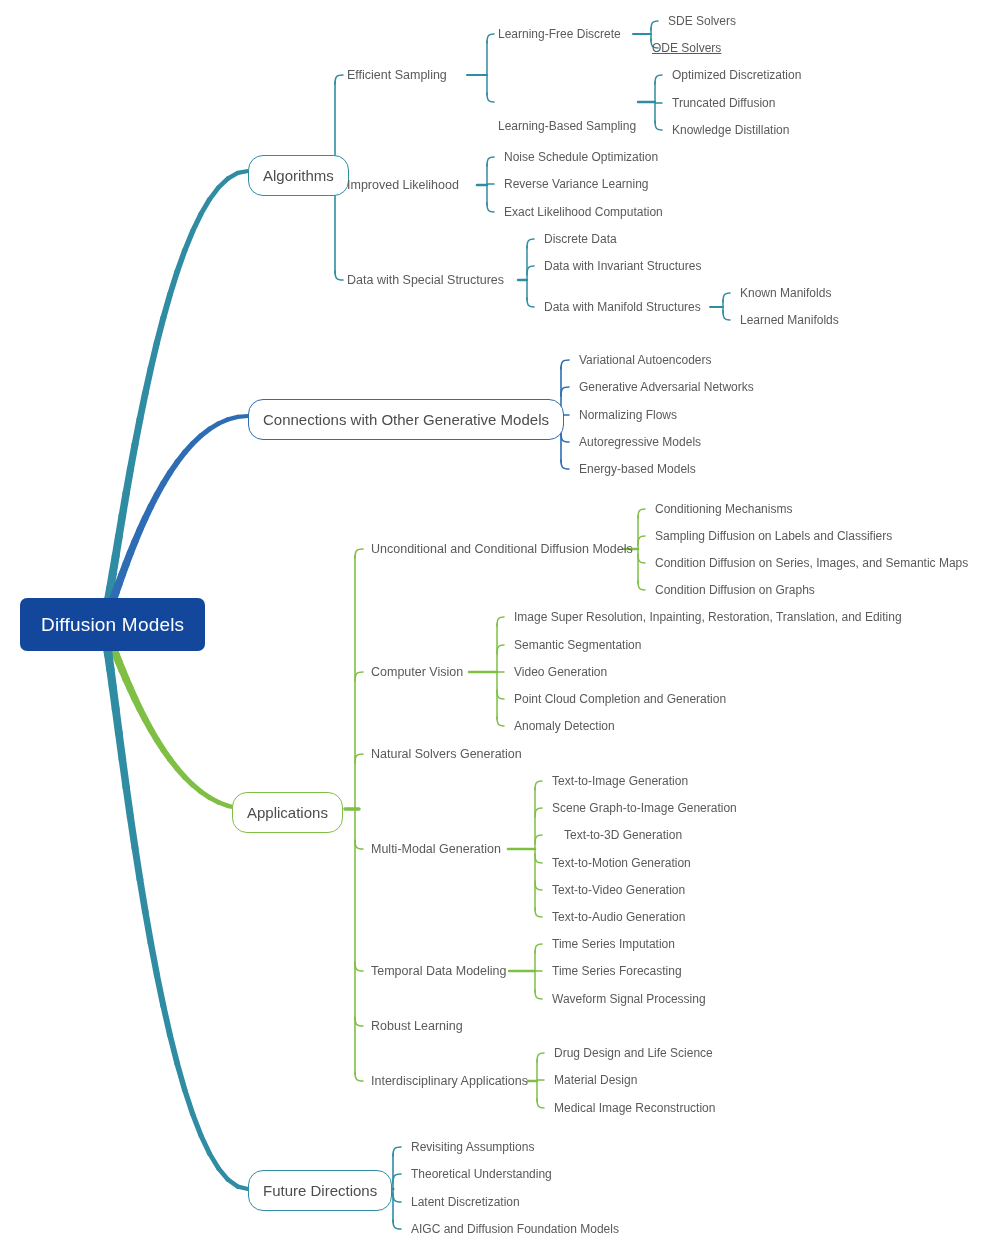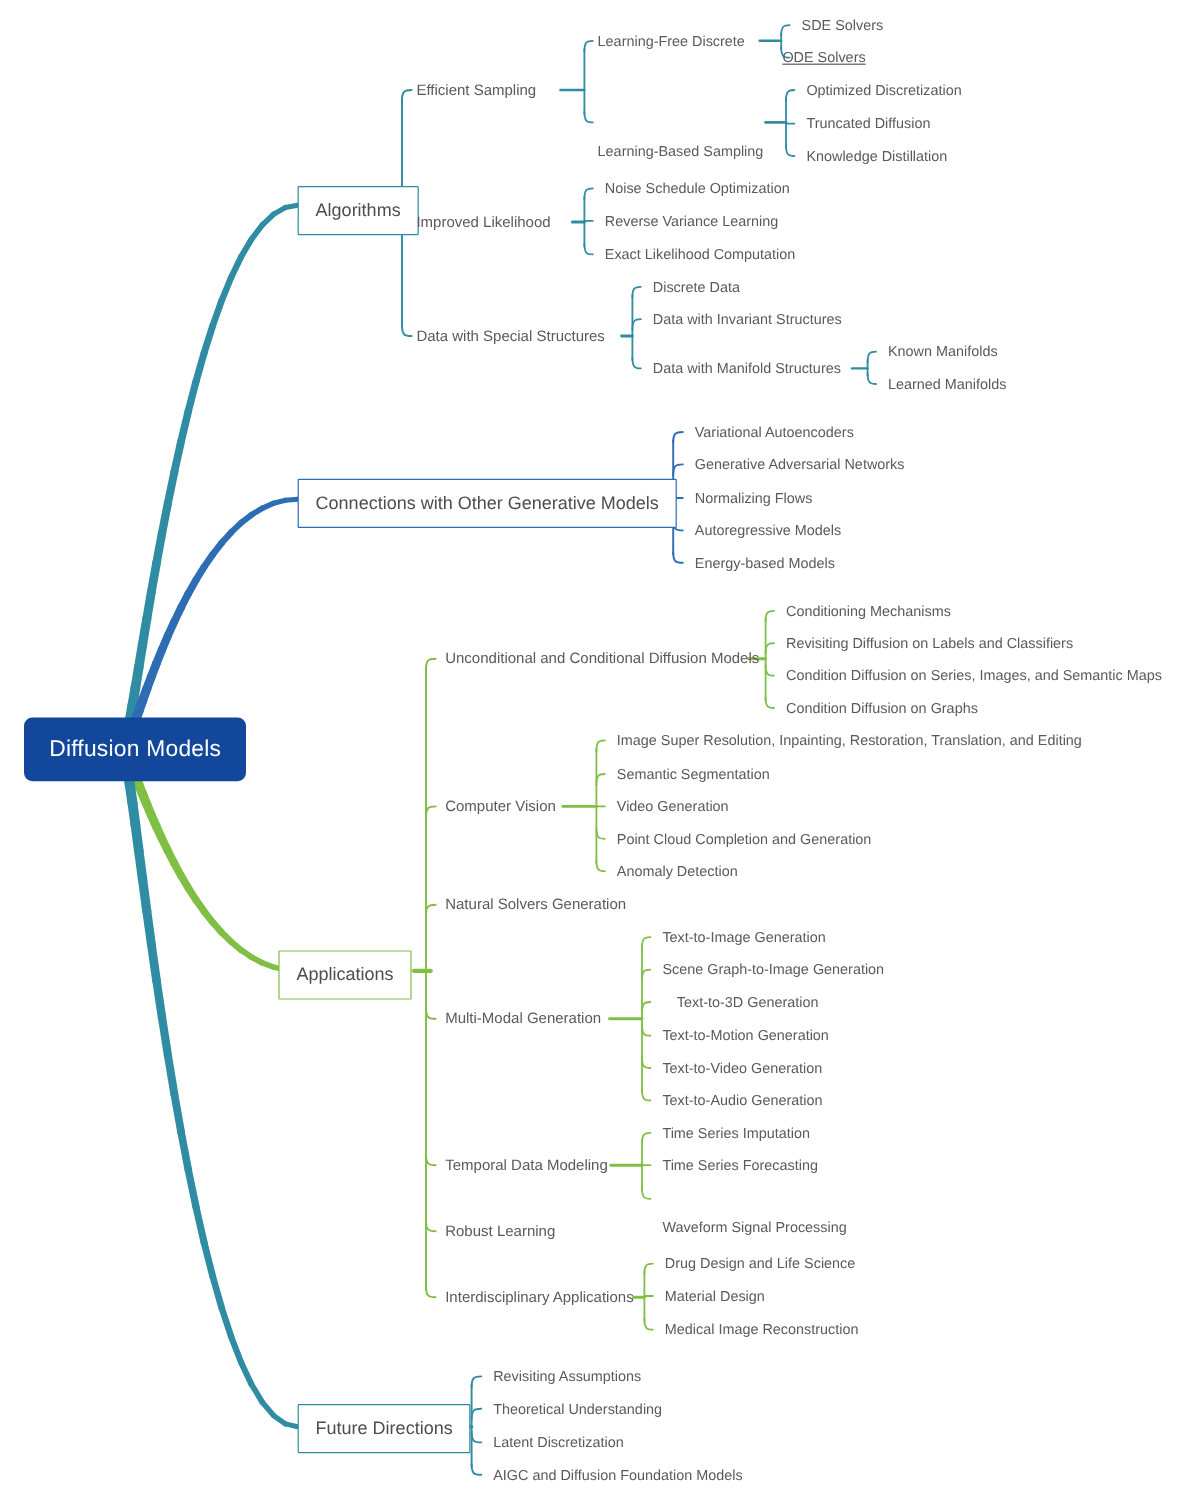--- a/index.html
+++ b/index.html
@@ -6,21 +6,21 @@
   body{width:988px;height:1247px;font-family:"Liberation Sans","DejaVu Sans",sans-serif;}
   #stage{position:relative;width:988px;height:1247px;overflow:hidden;background:#fff;}
   svg#edges{position:absolute;left:0;top:0;width:988px;height:1247px;}
   .node{position:absolute;box-sizing:border-box;white-space:nowrap;}
   .root-node{
     background:#13479b;color:#ffffff;border-radius:7px;
     font-size:19px;line-height:1;
     padding:17px 21px;letter-spacing:.2px;
   }
   .branch-node{
-    background:#ffffff;border:1.4px solid #2f8ca3;border-radius:1px;
+    background:#ffffff;border:1.4px solid #2f8ca3;border-radius:15px;
     color:#4d4d4d;font-size:15px;line-height:1;
     padding:12px 14px;
   }
   .branch-node.b-blue{border-color:#2e6db4;}
   .branch-node.b-green{border-color:#7fbf44;}
   .leaf{color:#5a5a5a;font-size:12px;line-height:1;transform:translateY(-50%);}
   .leaf.l2{font-size:12.5px;}
 </style>
 </head>
 <body>
@@ -246,37 +246,37 @@
       <div class="node leaf " style="left: 579px; top: 442px;">Autoregressive Models</div>
       <div class="node leaf " style="left: 579px; top: 469px;">Energy-based Models</div>
       <div class="node leaf l2" style="left: 371px; top: 549px;">Unconditional and Conditional Diffusion Models</div>
       <div class="node leaf l2" style="left: 371px; top: 672px;">Computer Vision</div>
       <div class="node leaf l2" style="left: 371px; top: 754px;">Natural Solvers Generation</div>
       <div class="node leaf l2" style="left: 371px; top: 849px;">Multi-Modal Generation</div>
       <div class="node leaf l2" style="left: 371px; top: 971px;">Temporal Data Modeling</div>
       <div class="node leaf l2" style="left: 371px; top: 1026px;">Robust Learning</div>
       <div class="node leaf l2" style="left: 371px; top: 1081px;">Interdisciplinary Applications</div>
       <div class="node leaf " style="left: 655px; top: 509px;">Conditioning Mechanisms</div>
-      <div class="node leaf " style="left: 655px; top: 536px;">Revisiting Diffusion on Labels and Classifiers</div>
+      <div class="node leaf " style="left: 655px; top: 536px;">Sampling Diffusion on Labels and Classifiers</div>
       <div class="node leaf " style="left: 655px; top: 563px;">Condition Diffusion on Series, Images, and Semantic Maps</div>
       <div class="node leaf " style="left: 655px; top: 590px;">Condition Diffusion on Graphs</div>
       <div class="node leaf " style="left: 514px; top: 617px;">Image Super Resolution, Inpainting, Restoration, Translation, and Editing</div>
       <div class="node leaf " style="left: 514px; top: 645px;">Semantic Segmentation</div>
       <div class="node leaf " style="left: 514px; top: 672px;">Video Generation</div>
       <div class="node leaf " style="left: 514px; top: 699px;">Point Cloud Completion and Generation</div>
       <div class="node leaf " style="left: 514px; top: 726px;">Anomaly Detection</div>
       <div class="node leaf " style="left: 552px; top: 781px;">Text-to-Image Generation</div>
       <div class="node leaf " style="left: 552px; top: 808px;">Scene Graph-to-Image Generation</div>
       <div class="node leaf " style="left: 552px; top: 835px; margin-left: 12px;">Text-to-3D Generation</div>
       <div class="node leaf " style="left: 552px; top: 863px;">Text-to-Motion Generation</div>
       <div class="node leaf " style="left: 552px; top: 890px;">Text-to-Video Generation</div>
       <div class="node leaf " style="left: 552px; top: 917px;">Text-to-Audio Generation</div>
       <div class="node leaf " style="left: 552px; top: 944px;">Time Series Imputation</div>
       <div class="node leaf " style="left: 552px; top: 971px;">Time Series Forecasting</div>
-      <div class="node leaf " style="left: 552px; top: 999px; margin-top: 24px;">Waveform Signal Processing</div>
+      <div class="node leaf " style="left: 552px; top: 999px;">Waveform Signal Processing</div>
       <div class="node leaf " style="left: 554px; top: 1053px;">Drug Design and Life Science</div>
       <div class="node leaf " style="left: 554px; top: 1080px;">Material Design</div>
       <div class="node leaf " style="left: 554px; top: 1108px;">Medical Image Reconstruction</div>
       <div class="node leaf " style="left: 411px; top: 1147px;">Revisiting Assumptions</div>
       <div class="node leaf " style="left: 411px; top: 1174px;">Theoretical Understanding</div>
       <div class="node leaf " style="left: 411px; top: 1202px;">Latent Discretization</div>
       <div class="node leaf " style="left: 411px; top: 1229px;">AIGC and Diffusion Foundation Models</div>
       <div class="node root-node" style="left: 20px; top: 598px;">Diffusion Models</div>
     </div>
 </div>

